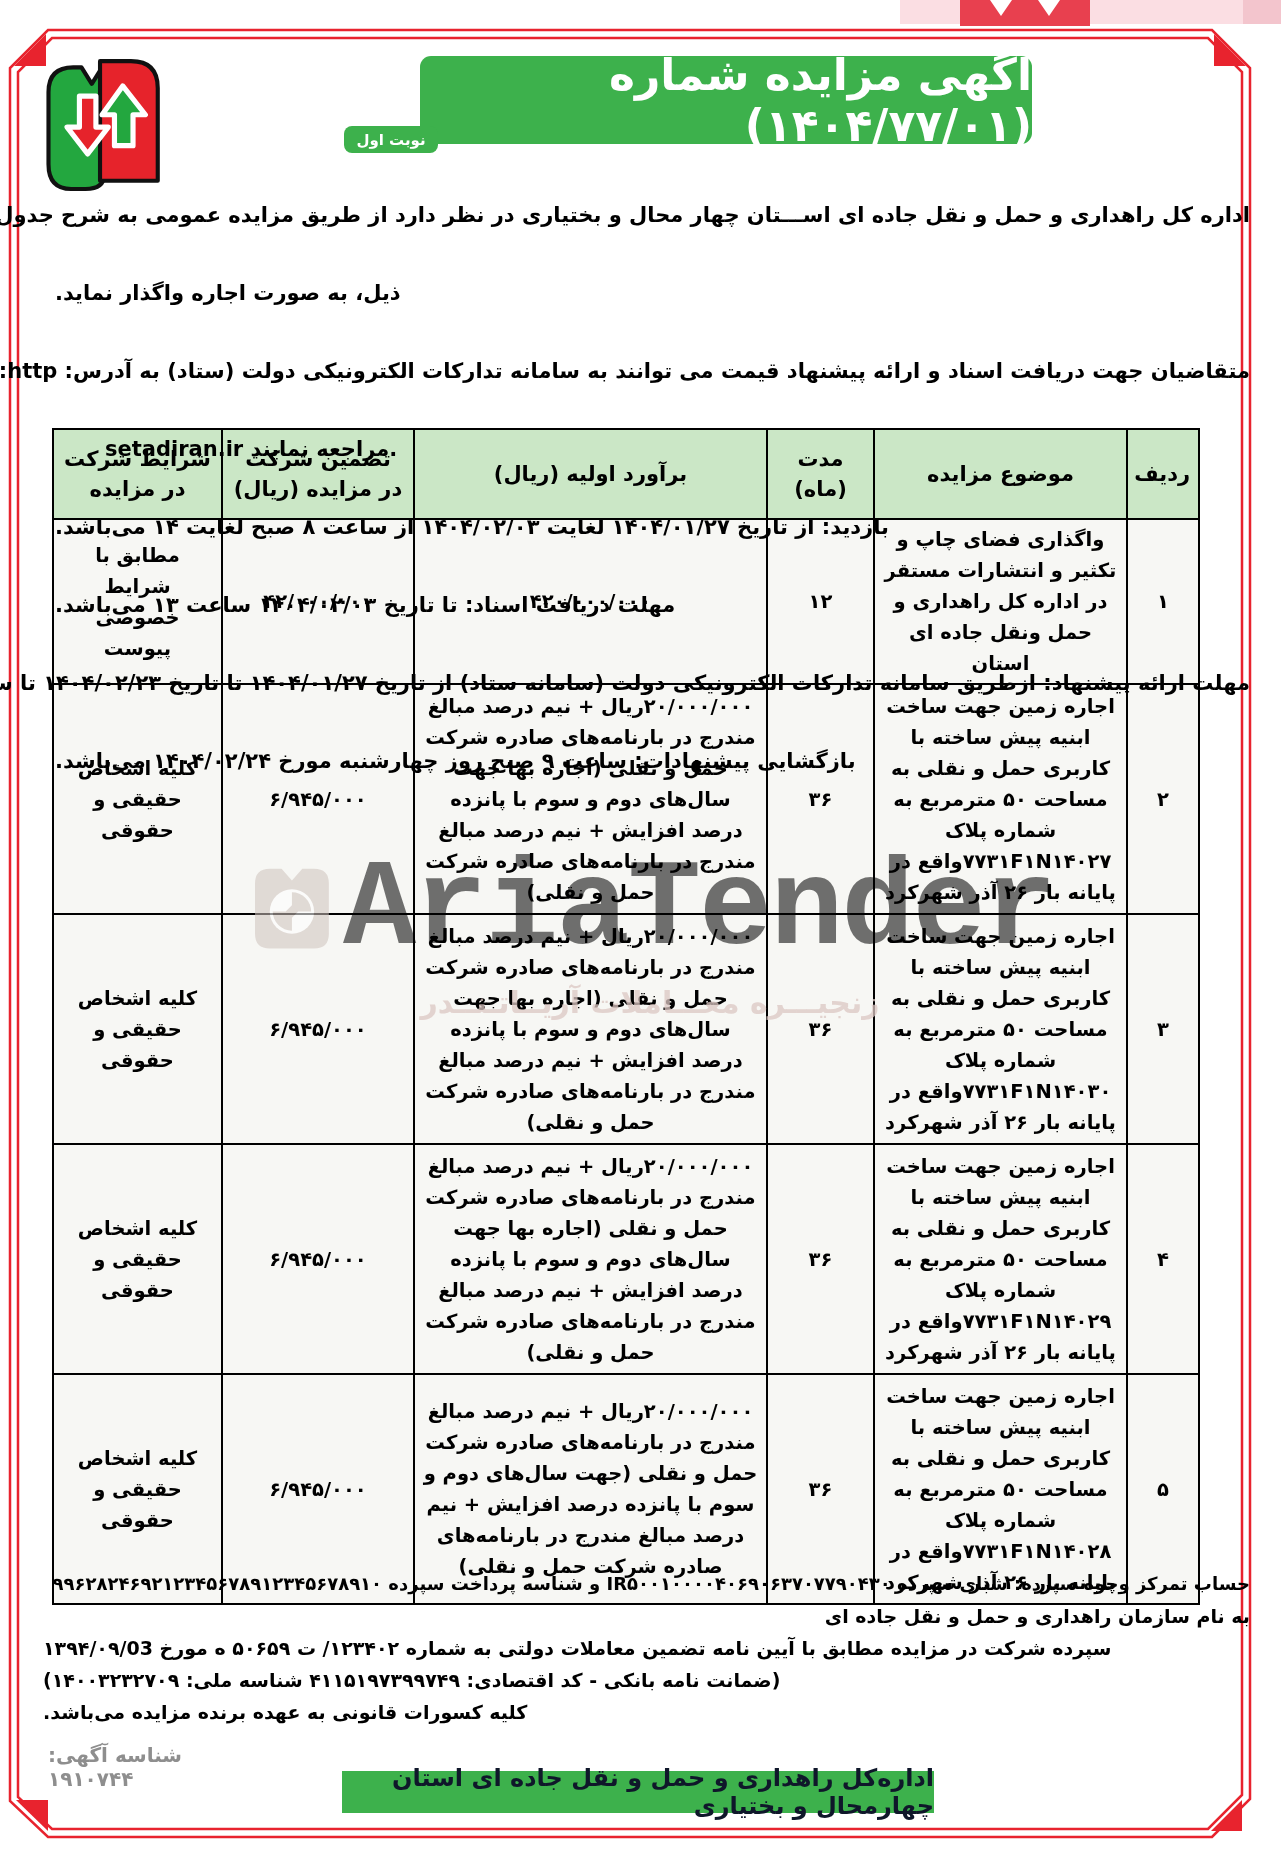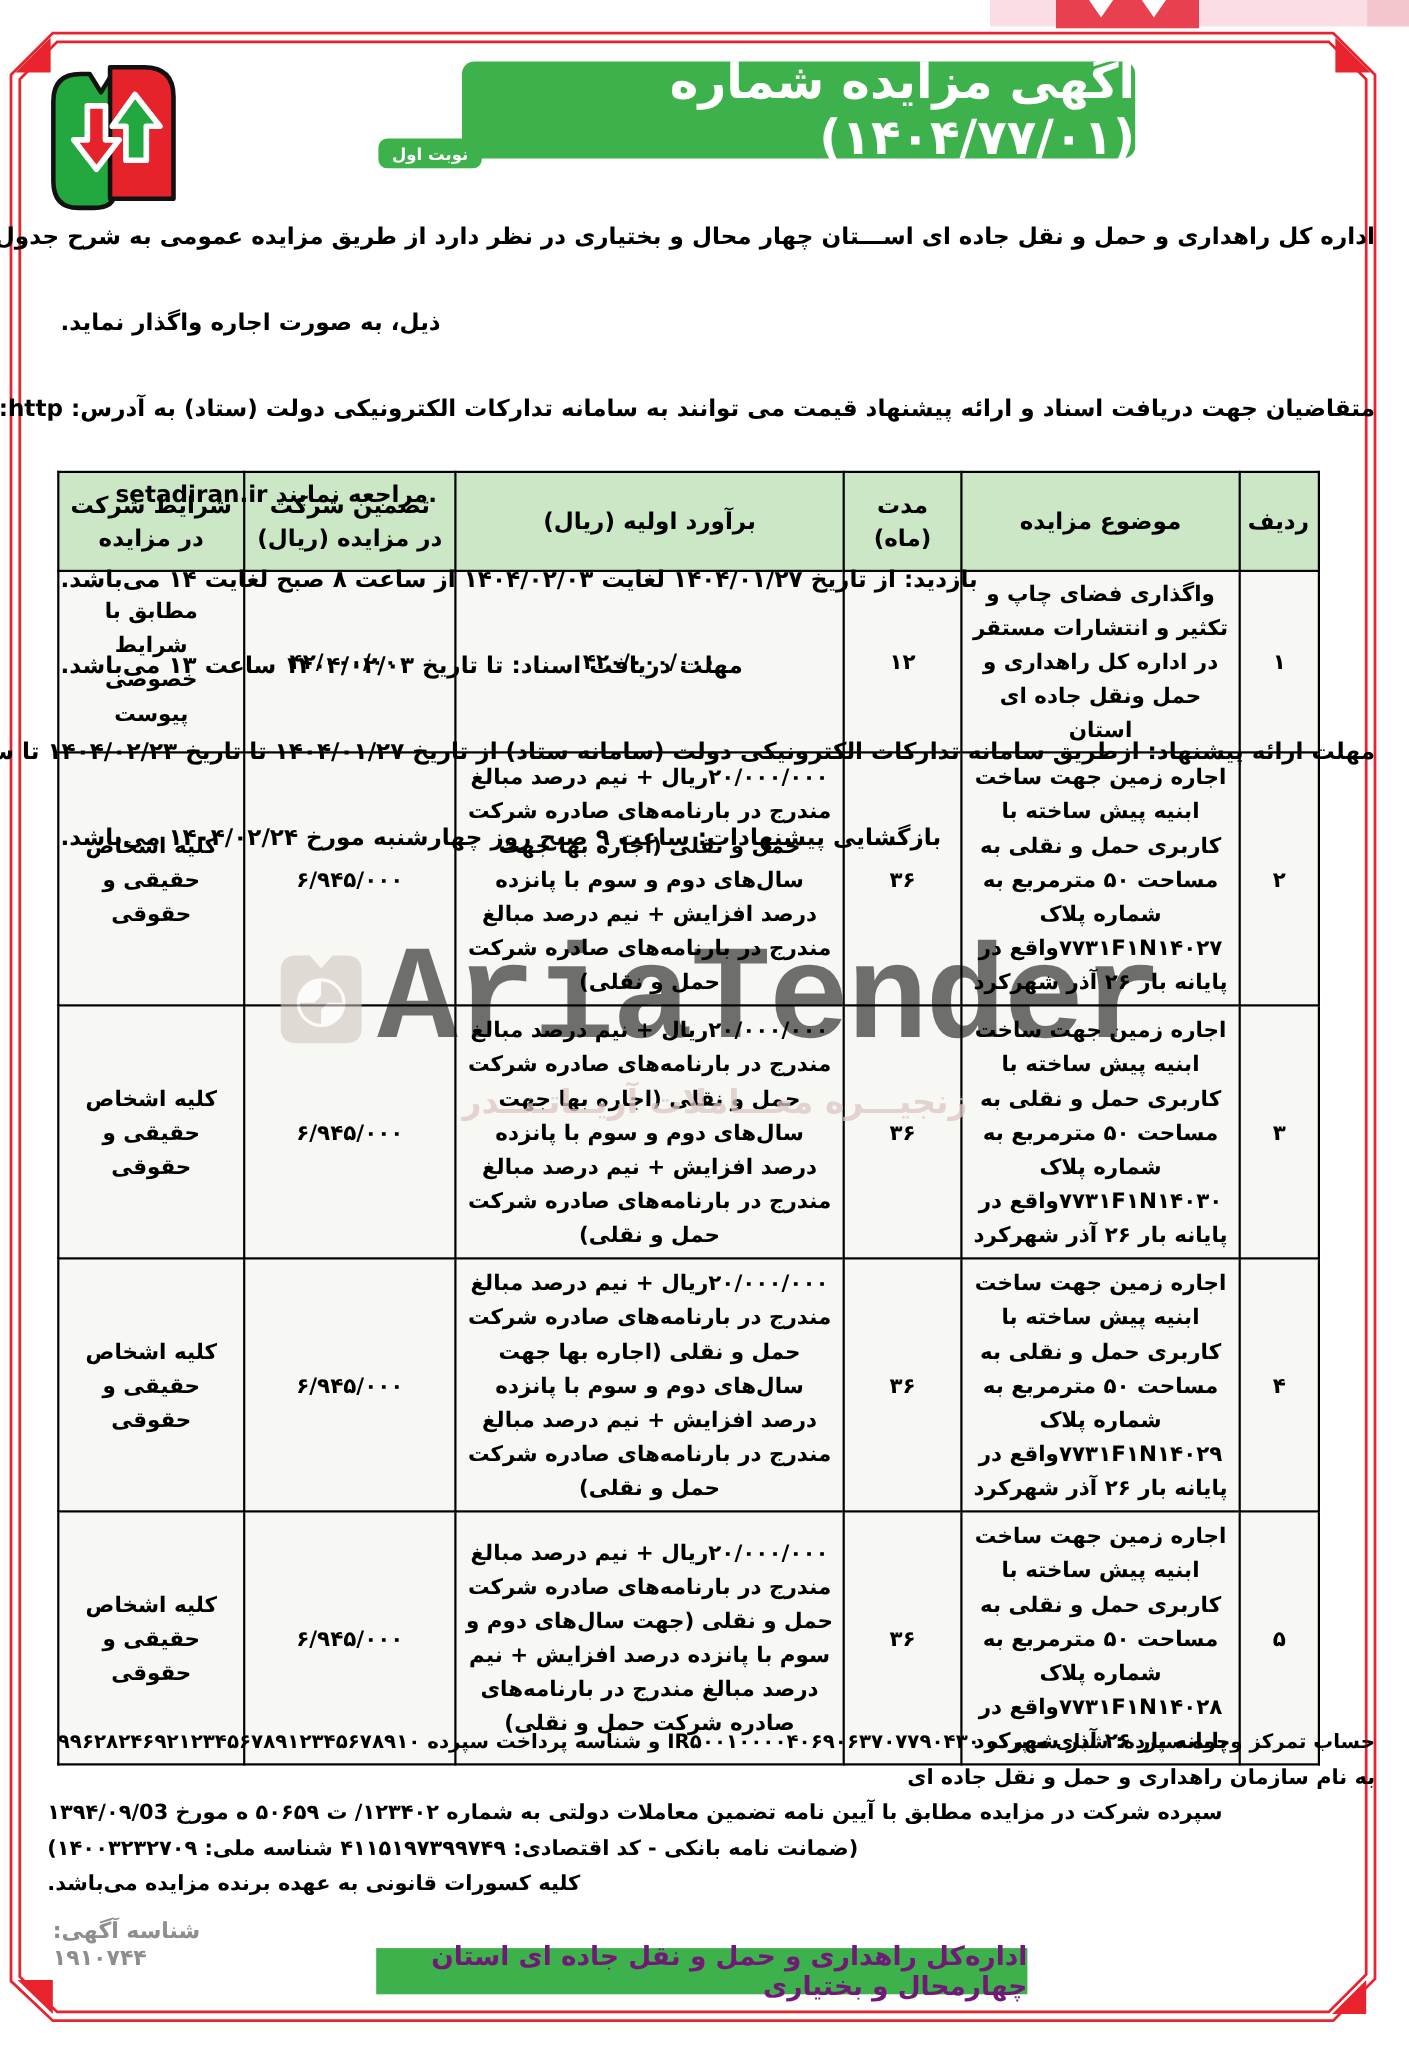--- a/index.html
+++ b/index.html
@@ -40,21 +40,21 @@
   tr.r-first td{height:128px;}
   tr.r-tall td{height:220px;}
   
   .footer{position:absolute;left:43px;top:1568px;width:1207px;direction:rtl;font-weight:bold;
           font-size:19px;z-index:4;}
   .footer .fl{line-height:32px;}
   .fl-nowrap{white-space:nowrap;font-size:18px;}
   .advert-id{position:absolute;left:48px;top:1743px;width:220px;color:#8e8e8e;font-weight:bold;
              font-size:20px;direction:rtl;text-align:left;z-index:4;}
   .bottom-bar{position:absolute;left:342px;top:1771px;width:592px;height:42px;background:var(--green);
-              color:#701a75;font-weight:bold;font-size:24px;display:flex;align-items:center;
+              color:#0f172a;font-weight:bold;font-size:24px;display:flex;align-items:center;
               justify-content:center;direction:rtl;z-index:4;}
   
   .wm{position:absolute;left:255px;top:825px;width:800px;display:flex;align-items:center;
       gap:14px;opacity:0.55;z-index:5;pointer-events:none;}
   .wm-brand{font-size:122px;font-weight:bold;color:#000000;letter-spacing:-2px;
             font-family:Liberation Mono, monospace;}
   .wm-tagline{position:absolute;left:300px;top:985px;width:700px;color:#dcc7c3;font-size:30px;
               font-weight:bold;letter-spacing:10px;direction:rtl;text-align:center;opacity:0.75;
               z-index:5;pointer-events:none;}
 </style>

